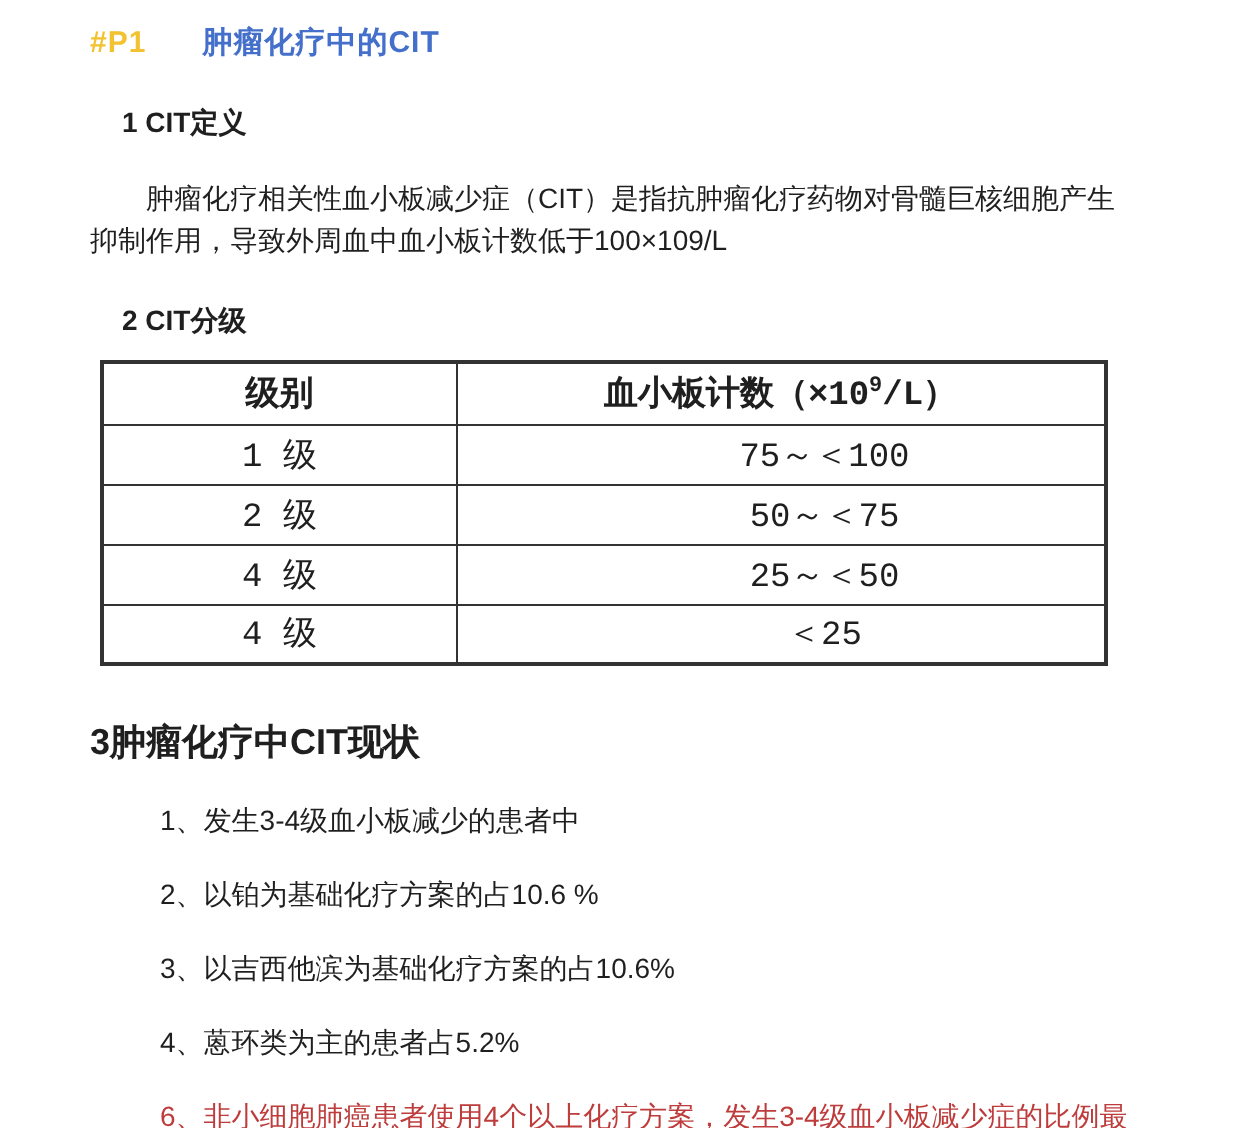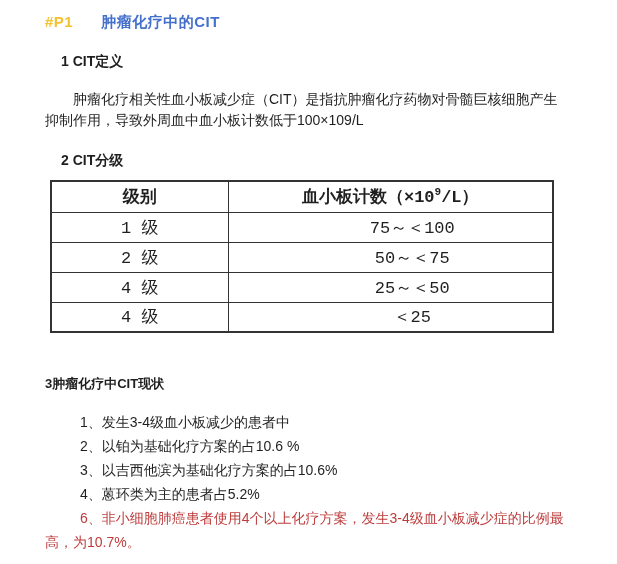--- a/index.html
+++ b/index.html
@@ -55,34 +55,35 @@
     font-size:17px;
     vertical-align:middle;
   }
   table.grade-table col.c-level{width:177px;}
   table.grade-table col.c-range{width:325px;}
   table.grade-table th{font-weight:bold;text-align:center;height:31px;}
   table.grade-table td.level-cell{text-align:center;font-weight:normal;}
   table.grade-table td.range-cell{text-align:center;padding-left:44px;}
   table.grade-table sup{font-size:11px;}
   .status-heading{
-    font-size:13px;
+    font-size:18px;
     font-weight:bold;
-    margin-top:41px;
+    margin-top:29px;
     line-height:19px;
   }
   ul.status-list{
     list-style:none;
     margin-top:17px;
     font-size:14px;
     line-height:24px;
     width:532px;
   }
   ul.status-list li{
     text-indent:35px;
+    margin-top:13px;
   }
   ul.status-list li.highlighted{
     color:var(--highlight-color);
   }
 </style>
 </head>
 <body>
 
 <div class="doc-title">
   <span class="page-tag">#P1</span><span class="title-text">肿瘤化疗中的CIT</span>

